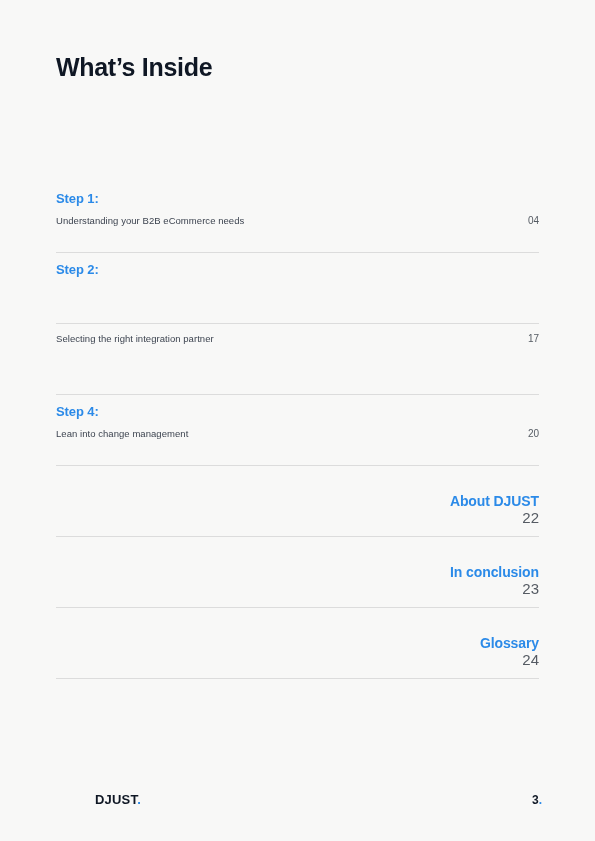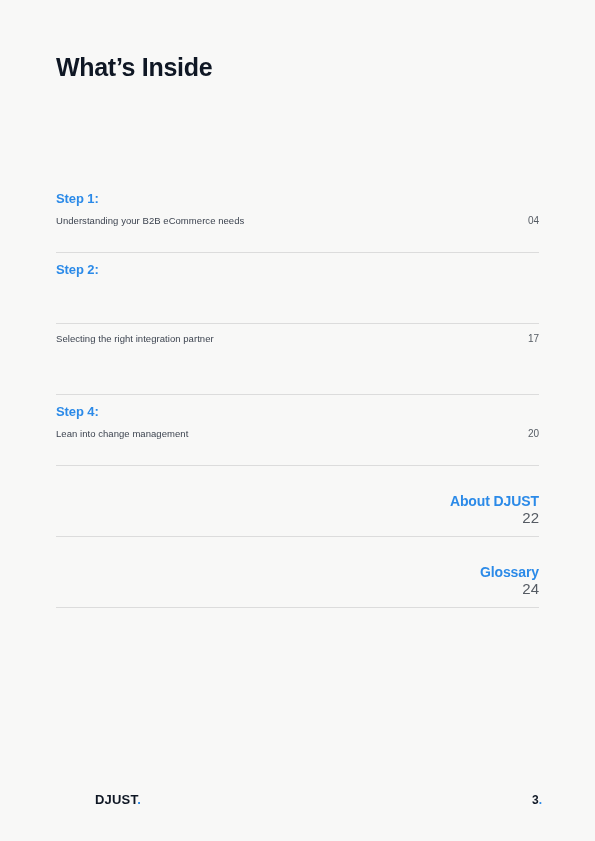--- a/index.html
+++ b/index.html
@@ -189,20 +189,27 @@
     </div>
 
     <div class="toc-entry plain">
       <div class="entry-row">
         <span class="entry-heading">About DJUST</span>
         <span class="entry-page">22</span>
       </div>
       <div class="entry-divider"></div>
     </div>
 
+    <div class="toc-entry plain">
+      <div class="entry-row">
+        <span class="entry-heading">In conclusion</span>
+        <span class="entry-page">23</span>
+      </div>
+      <div class="entry-divider"></div>
+    </div>
 
     <div class="toc-entry plain">
       <div class="entry-row">
         <span class="entry-heading">Glossary</span>
         <span class="entry-page">24</span>
       </div>
       <div class="entry-divider"></div>
     </div>
 
   </div>

